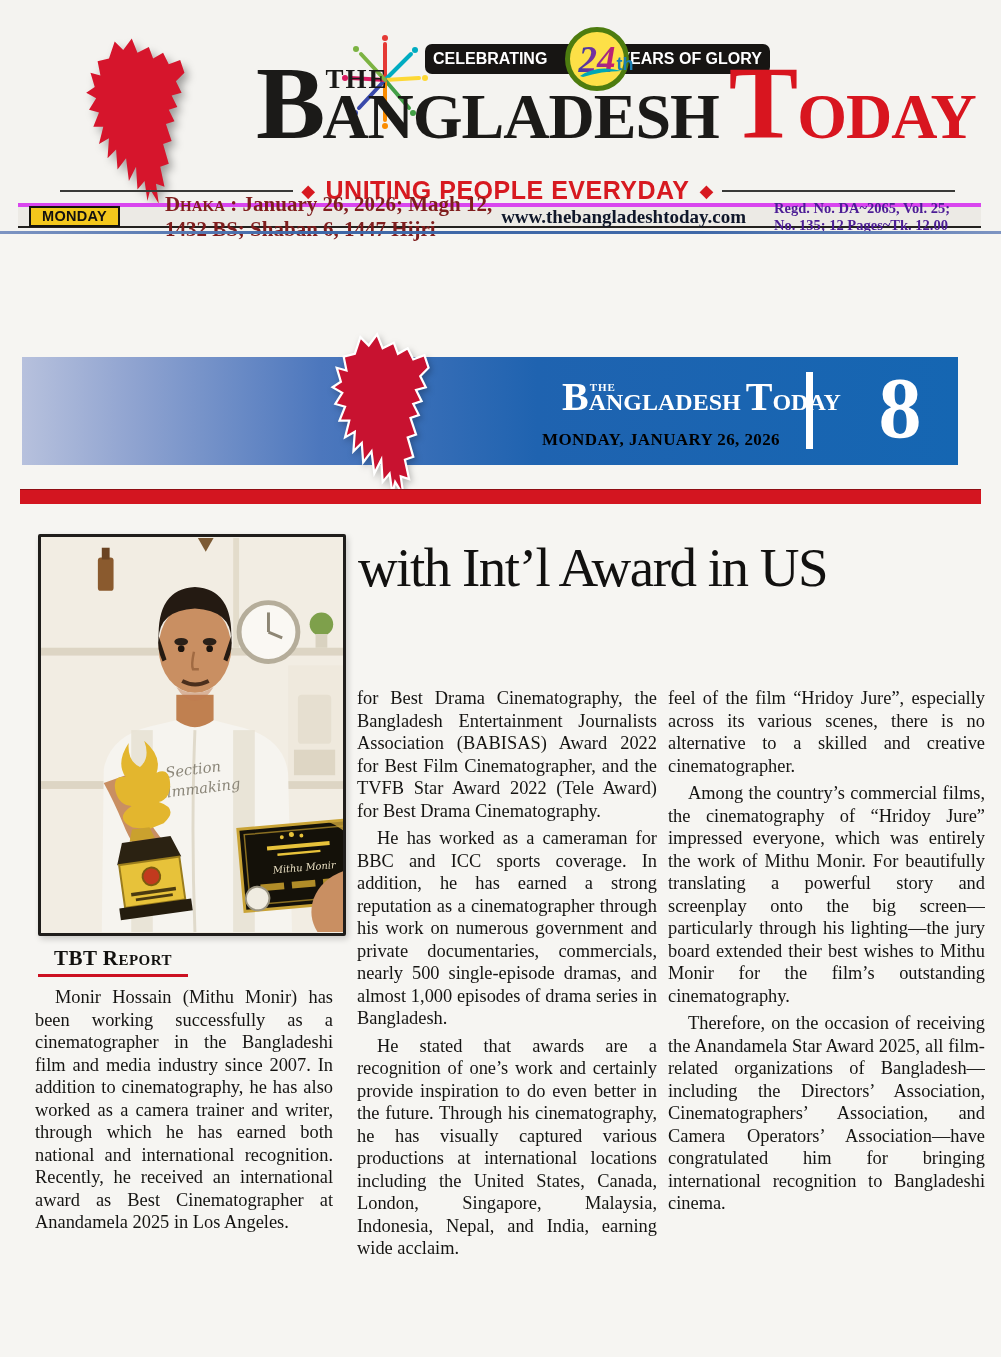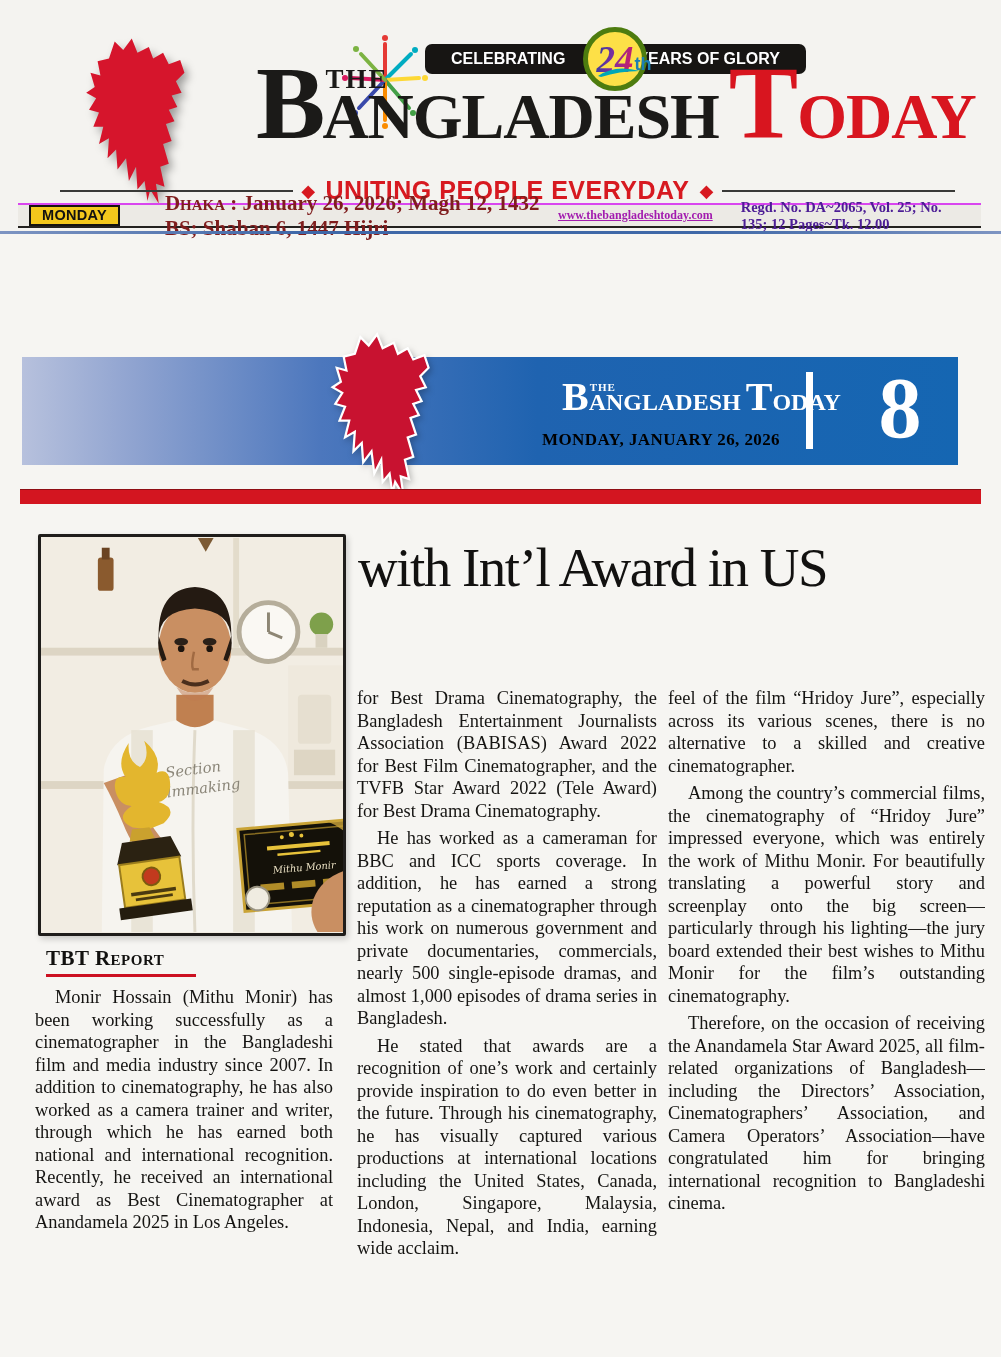--- a/index.html
+++ b/index.html
@@ -19,50 +19,50 @@
   .mast-title .stack{display:inline-block;vertical-align:baseline;margin-left:-2px;}
   .mast-title .stack .the{display:block;font-size:27px;font-weight:700;letter-spacing:2px;
     margin:0 0 -8px 3px;line-height:1;}
   .mast-title .stack .caps{display:block;font-size:64px;font-weight:700;line-height:1;}
   .mast-title .caps2{font-size:64px;font-weight:700;}
   .mast-title .red{color:#d8151f;}
   .mast-title .t-red{margin-left:10px;}
   
   .anniv{position:absolute;left:425px;top:44px;height:30px;background:#171513;border-radius:7px;
     color:#fff;font-family:"Liberation Sans","DejaVu Sans",sans-serif;font-weight:700;font-size:16px;
-    display:flex;align-items:center;padding:0 26px;}
+    display:flex;align-items:center;padding:0 8px;}
   .anniv .left-txt{margin-right:72px;}
   .badge-circle{position:absolute;left:50%;top:50%;transform:translate(-50%,-50%);
     width:64px;height:64px;background:#fde047;border:5px solid #4d7c0f;border-radius:50%;
     display:flex;align-items:center;justify-content:space-between;padding-left:8px;box-sizing:border-box;}
   .badge-24{font-family:"Liberation Serif",serif;font-style:italic;font-weight:700;font-size:37px;
     background:linear-gradient(100deg,#2b3e9e 0%,#7b2fa0 45%,#d81b60 100%);
     -webkit-background-clip:text;background-clip:text;color:transparent;line-height:1;}
   .badge-th{font-size:18px;color:#1b7fb4;font-weight:700;margin-left:1px;margin-top:10px;}
   .badge-swoosh{position:absolute;left:9px;bottom:8px;width:44px;height:10px;}
   .fireworks{position:absolute;left:335px;top:28px;width:100px;height:110px;}
   
   .tagline-row{position:absolute;left:60px;top:176px;width:895px;display:flex;align-items:center;}
   .tagline-row .rule{flex:1;height:2px;background:#3a3a38;}
   .tagline-mid{display:flex;align-items:center;gap:10px;padding:0 8px;
     font-family:"Liberation Sans","DejaVu Sans",sans-serif;font-weight:700;font-size:25px;
     color:#d71920;letter-spacing:.5px;}
   .diamond{font-size:18px;line-height:1;}
   
   .datebar{position:absolute;left:18px;top:203px;width:963px;height:25px;background:#eceae5;
-    border-top:2px solid #d946ef;border-bottom:2px solid #23211f;box-sizing:border-box;
+    border-top:4px solid #d946ef;border-bottom:2px solid #23211f;box-sizing:border-box;
     display:flex;align-items:center;}
   .blue-rule{position:absolute;left:0;top:231px;width:1001px;height:3px;
     background:linear-gradient(90deg,#7d94c2,#3f68a8 30%,#3f68a8 70%,#7d94c2);}
   .monday-badge{background:#f3c71c;border:2px solid #141310;color:#131210;
     font-family:"Liberation Sans","DejaVu Sans",sans-serif;font-weight:700;font-size:14.5px;
     padding:0 11px;margin-left:11px;height:17px;line-height:17px;letter-spacing:.3px;}
   .date-text{margin-left:45px;font-weight:700;font-size:21px;color:#7f1d1d;}
   .date-text .city{font-variant:small-caps;}
-  .web{margin-left:auto;font-weight:700;font-size:12px;color:#a21caf;text-decoration:underline;}
+  .web{margin-left:auto;font-weight:700;font-size:19px;color:#0f172a;}
   .regd{margin-left:28px;margin-right:10px;font-weight:700;font-size:14.5px;color:#4c1d95;}
   
   .pgbar{position:absolute;left:22px;top:357px;width:936px;height:108px;
     background:linear-gradient(90deg,#b7c1dd 0%,#8fa3d0 12%,#4c77bd 32%,#1f63b0 55%,#1566b2 100%);}
   .pg-map{position:absolute;left:293px;top:326px;width:196px;height:174px;
     filter:drop-shadow(2px 3px 3px rgba(0,0,0,.25));}
   .pg-logo{position:absolute;left:562px;top:368px;color:#fff;white-space:nowrap;height:58px;line-height:58px;}
   .pg-logo .init{font-size:40px;font-weight:700;}
   .pg-logo .stack{display:inline-block;vertical-align:baseline;}
   .pg-logo .stack .the{display:block;font-size:11px;font-weight:700;letter-spacing:1px;margin:0 0 -3px 1px;line-height:1;}
@@ -75,21 +75,21 @@
   .pg-num{position:absolute;left:842px;top:352px;width:116px;height:112px;line-height:112px;
     text-align:center;color:#fff;font-size:86px;font-weight:700;}
   .red-bar{position:absolute;left:20px;top:489px;width:961px;height:14px;background:#d31520;
     border-top:1px solid #8f0d14;}
   
   .photo-frame{position:absolute;left:38px;top:534px;width:308px;height:402px;
     border:3px solid #1f1d1b;border-radius:2px;background:#f2ede3;box-sizing:border-box;overflow:hidden;
     box-shadow:2px 3px 6px rgba(0,0,0,.18);}
   .headline{position:absolute;left:358px;top:536px;width:638px;
     font-size:55px;font-weight:500;line-height:1.17;letter-spacing:-1.5px;color:#121110;}
-  .byline{position:absolute;left:46px;top:946px;}
+  .byline{position:absolute;left:38px;top:946px;text-align:center;}
   .byline .txt{font-variant:small-caps;font-weight:700;font-size:21px;letter-spacing:.5px;color:#12110f;}
   .byline .rule{width:150px;height:3px;background:#cc1021;margin-top:3px;}
   .col{position:absolute;overflow:hidden;}
   .col p{margin:0 0 5px;text-indent:20px;text-align:justify;
     font-size:18.4px;line-height:22.5px;color:#151412;}
   .col p.cont{text-indent:0;}
   .col1{left:35px;top:986px;width:298px;height:371px;}
   .col2{left:357px;top:687px;width:300px;height:670px;}
   .col3{left:668px;top:687px;width:317px;height:670px;}
 </style>

